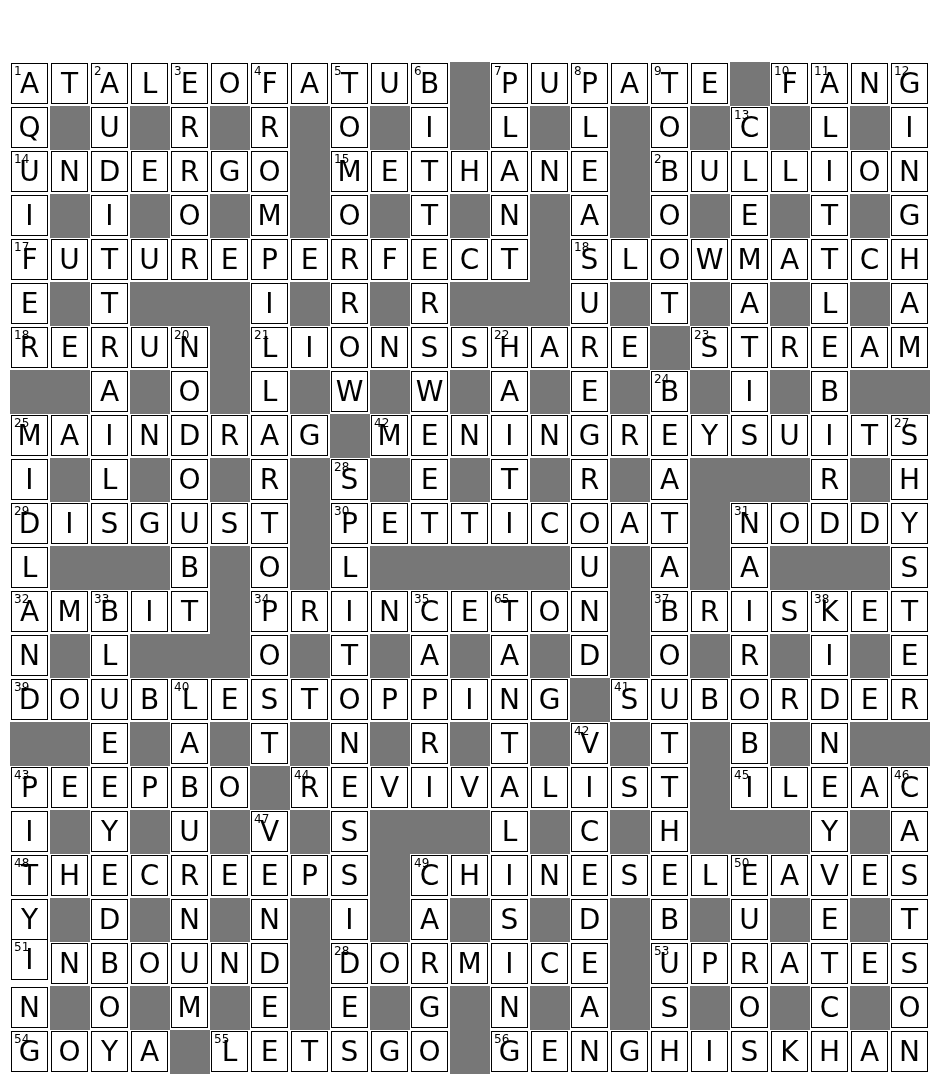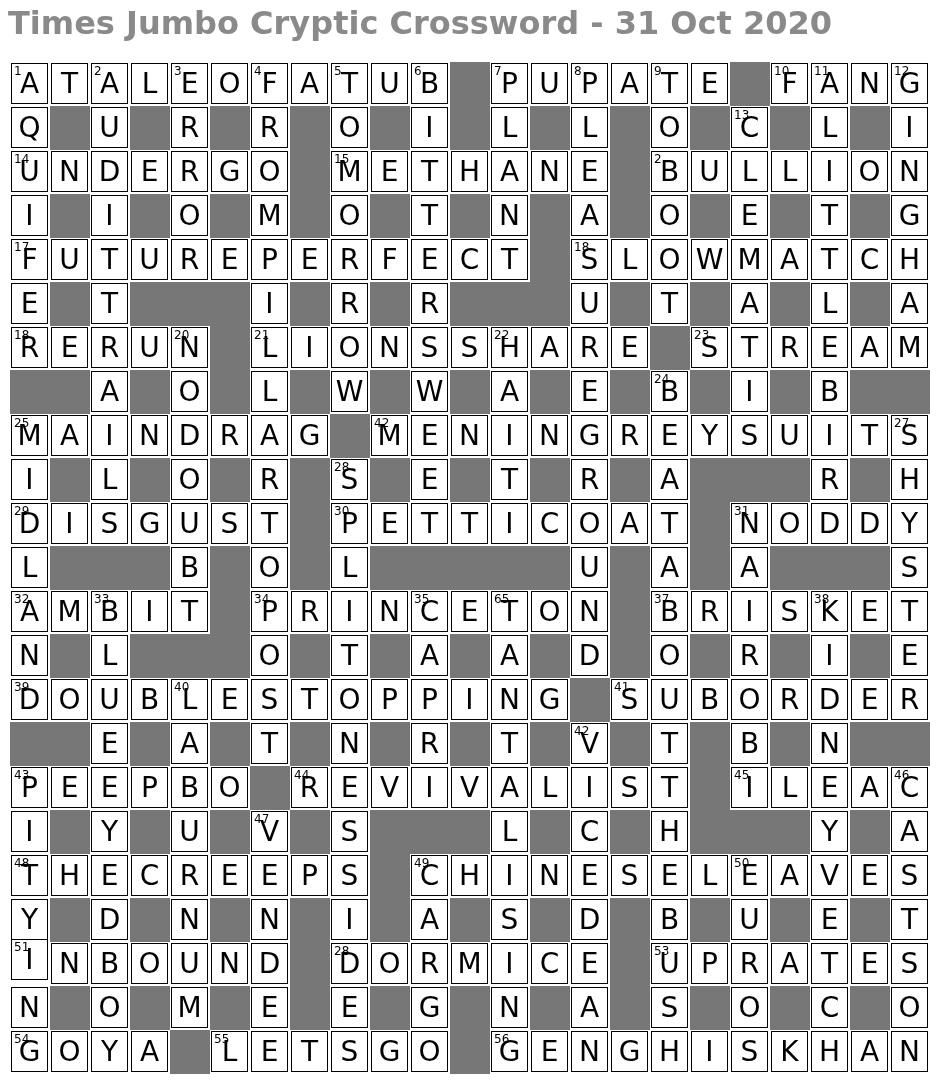--- a/index.html
+++ b/index.html
@@ -68,21 +68,20 @@
     font-size: 12px;
     line-height: 1;
     color: var(--letter-color, #000000);
     font-family: "DejaVu Sans", "Liberation Sans", sans-serif;
   }
 </style>
 </head>
 <body>
 
 <div id="page" style="--title-color: #8a8a8a; --block-color: #777777; --cell-bg: #ffffff; --cell-border: #000000; --letter-color: #000000; --page-bg: #ffffff;">
-  <h1 id="title">Times Jumbo Cryptic Crossword - 31 Oct 2020</h1>
   <div id="grid">
       <div class="cell" style="left: 1px; top: 1px;">
         <span class="num">1</span>
         <span class="letter">A</span>
       </div>
       <div class="cell" style="left: 41px; top: 1px;">
         <span class="letter">T</span>
       </div>
       <div class="cell" style="left: 81px; top: 1px;">
         <span class="num">2</span>

